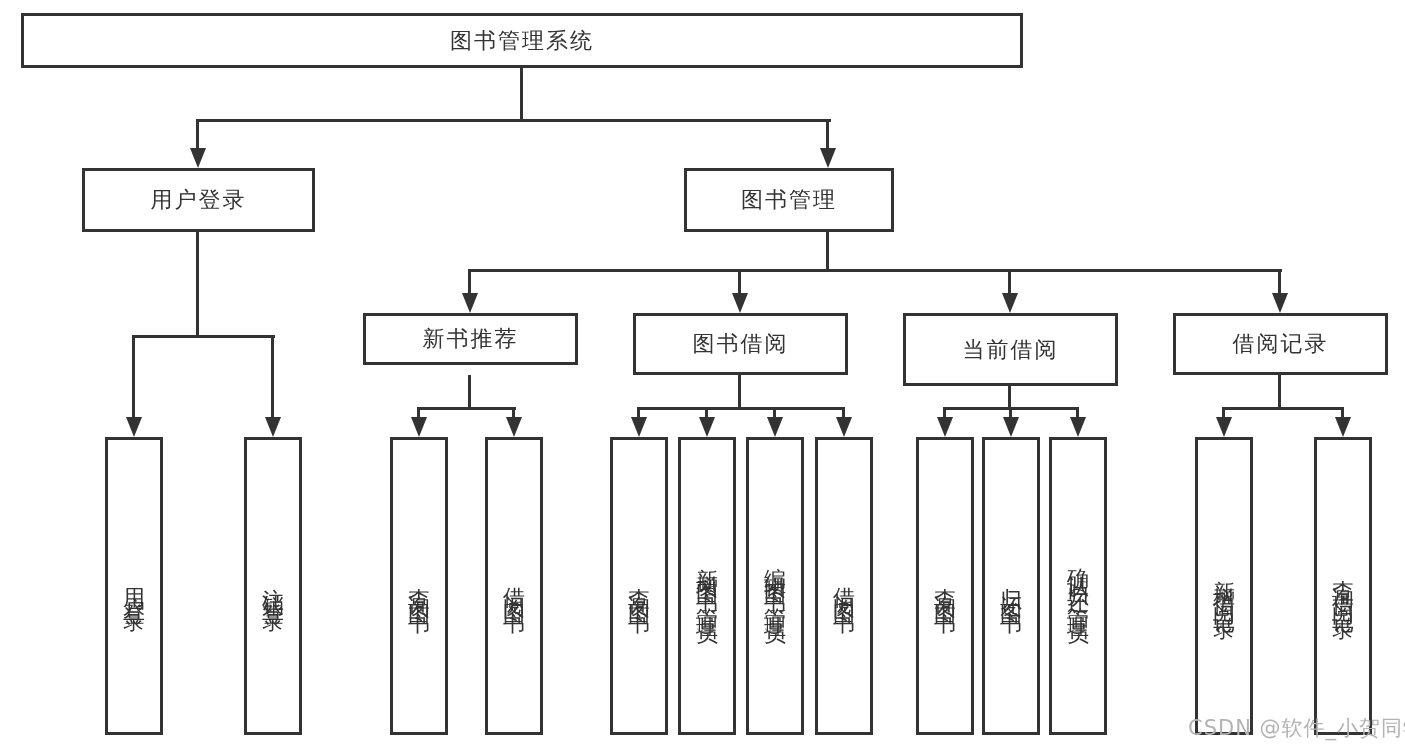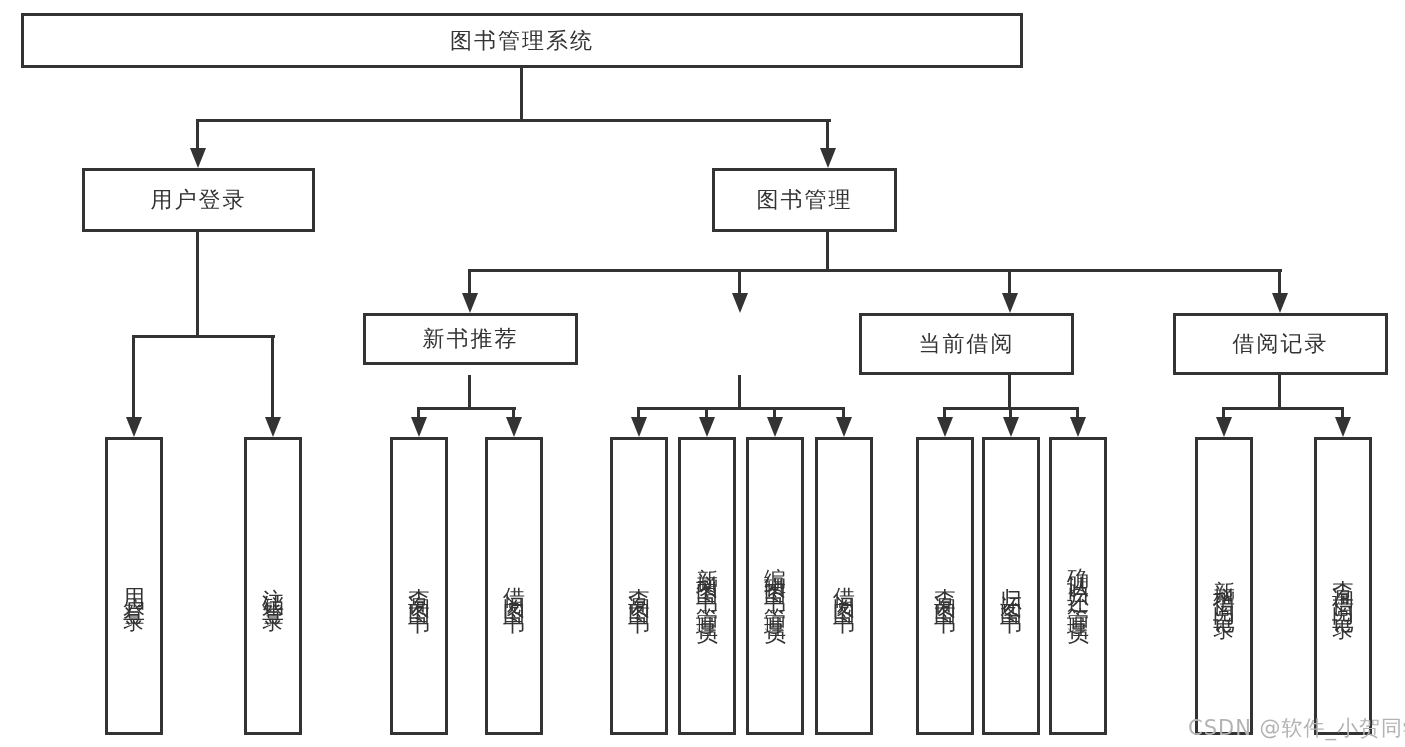--- a/index.html
+++ b/index.html
@@ -115,28 +115,31 @@
   <div class="vl" style="left:1341px;top:407px;height:13px"></div>
   <div class="ar" style="left:1335px;top:417px"></div>
 
   <div class="box hbox" style="left:21px;top:13px;width:1002px;height:55px">
     <span>图书管理系统</span>
   </div>
 
   <div class="box hbox" style="left:82px;top:168px;width:233px;height:64px">
     <span>用户登录</span>
   </div>
-  <div class="box hbox" style="left:712px;top:168px;width:185px;height:64px">
+  <div class="box hbox" style="left:684px;top:168px;width:210px;height:64px">
     <span>图书管理</span>
   </div>
 
   <div class="box hbox" style="left:363px;top:313px;width:215px;height:52px">
     <span>新书推荐</span>
   </div>
-  <div class="box hbox" style="left:859px;top:313px;width:215px;height:62px">
+  <div class="box hbox" style="left:633px;top:313px;width:215px;height:62px">
+    <span>图书借阅</span>
+  </div>
+  <div class="box hbox" style="left:903px;top:313px;width:215px;height:73px">
     <span>当前借阅</span>
   </div>
   <div class="box hbox" style="left:1173px;top:313px;width:215px;height:62px">
     <span>借阅记录</span>
   </div>
 
   <div class="box leaf" style="left:105px">
     <span class="vtext">用户登录</span>
   </div>
   <div class="box leaf" style="left:244px">

